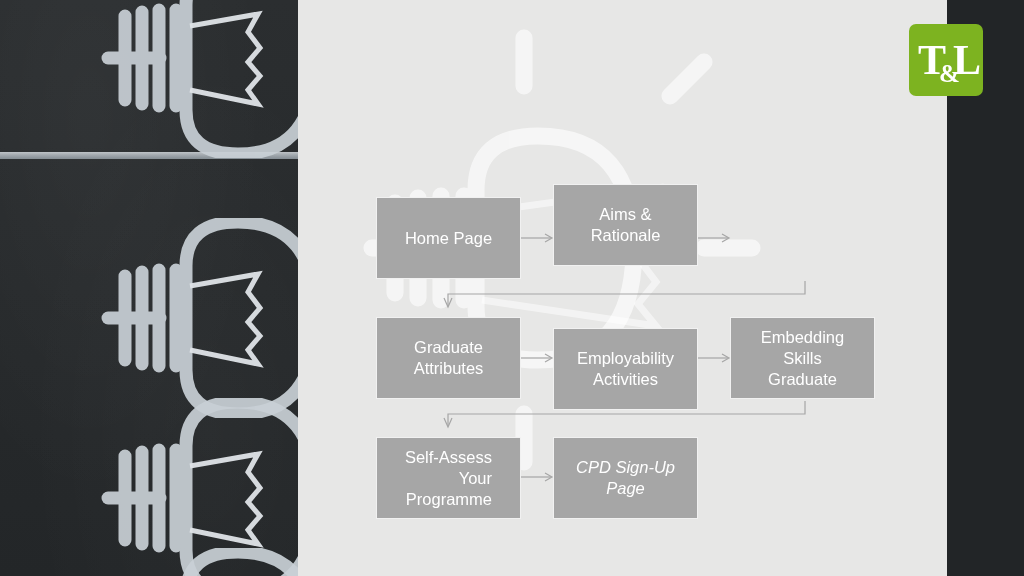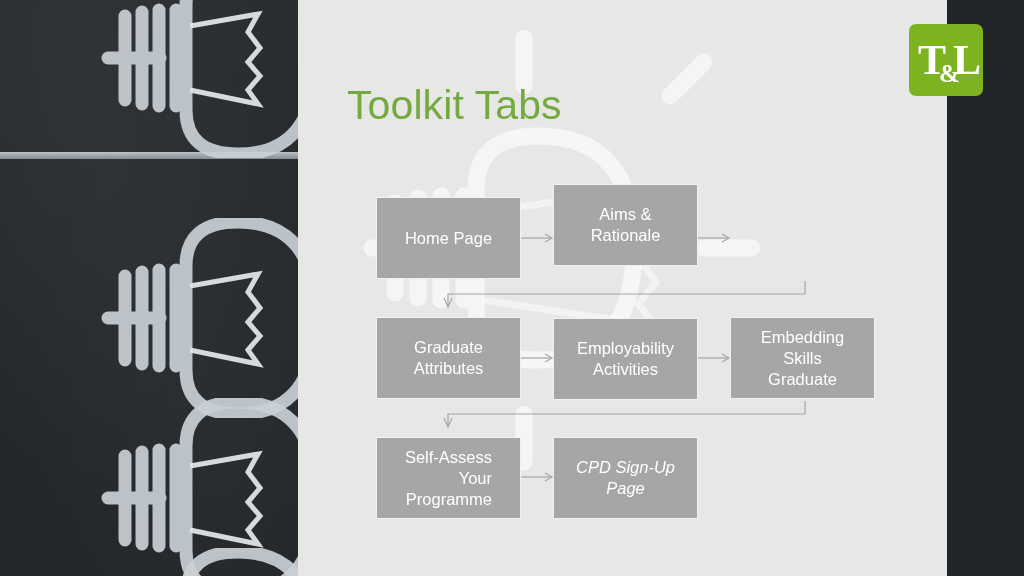--- a/index.html
+++ b/index.html
@@ -120,21 +120,20 @@
         <path d="M224 38 v48"></path>
         <path d="M370 96 l34 -34"></path>
         <path d="M404 248 h48"></path>
         <path d="M224 414 v48"></path>
       </g>
     </svg>
   </div>
 
   <div id="rightband"></div>
 
-  <div id="title">Toolkit Tabs</div>
 
   <div id="logo">
     <svg class="tl" viewBox="0 0 74 72">
       <text x="9" y="50" font-family="'Liberation Serif',serif" font-size="42" font-weight="bold" fill="#ffffff">T</text>
       <text x="30" y="58" font-family="'Liberation Serif',serif" font-size="25" font-weight="bold" fill="#ffffff">&amp;</text>
       <text x="44" y="50" font-family="'Liberation Serif',serif" font-size="42" font-weight="bold" fill="#ffffff">L</text>
     </svg>
   </div>
 
   <div id="flow">
@@ -179,21 +178,21 @@
     </div>
 
 
     <div class="node" style="left:376px;top:317px;width:145px;height:82px;">
       <div>
         <span>Graduate</span>
         <span>Attributes</span>
       </div>
     </div>
 
-    <div class="node" style="left:553px;top:318px;width:145px;height:82px;">
+    <div class="node" style="left:553px;top:328px;width:145px;height:82px;">
       <div>
         <span>Employability</span>
         <span>Activities</span>
       </div>
     </div>
 
     <div class="node" style="left:730px;top:317px;width:145px;height:82px;">
       <div>
         <span>Embedding</span>
         <span class="b">Skills</span>

